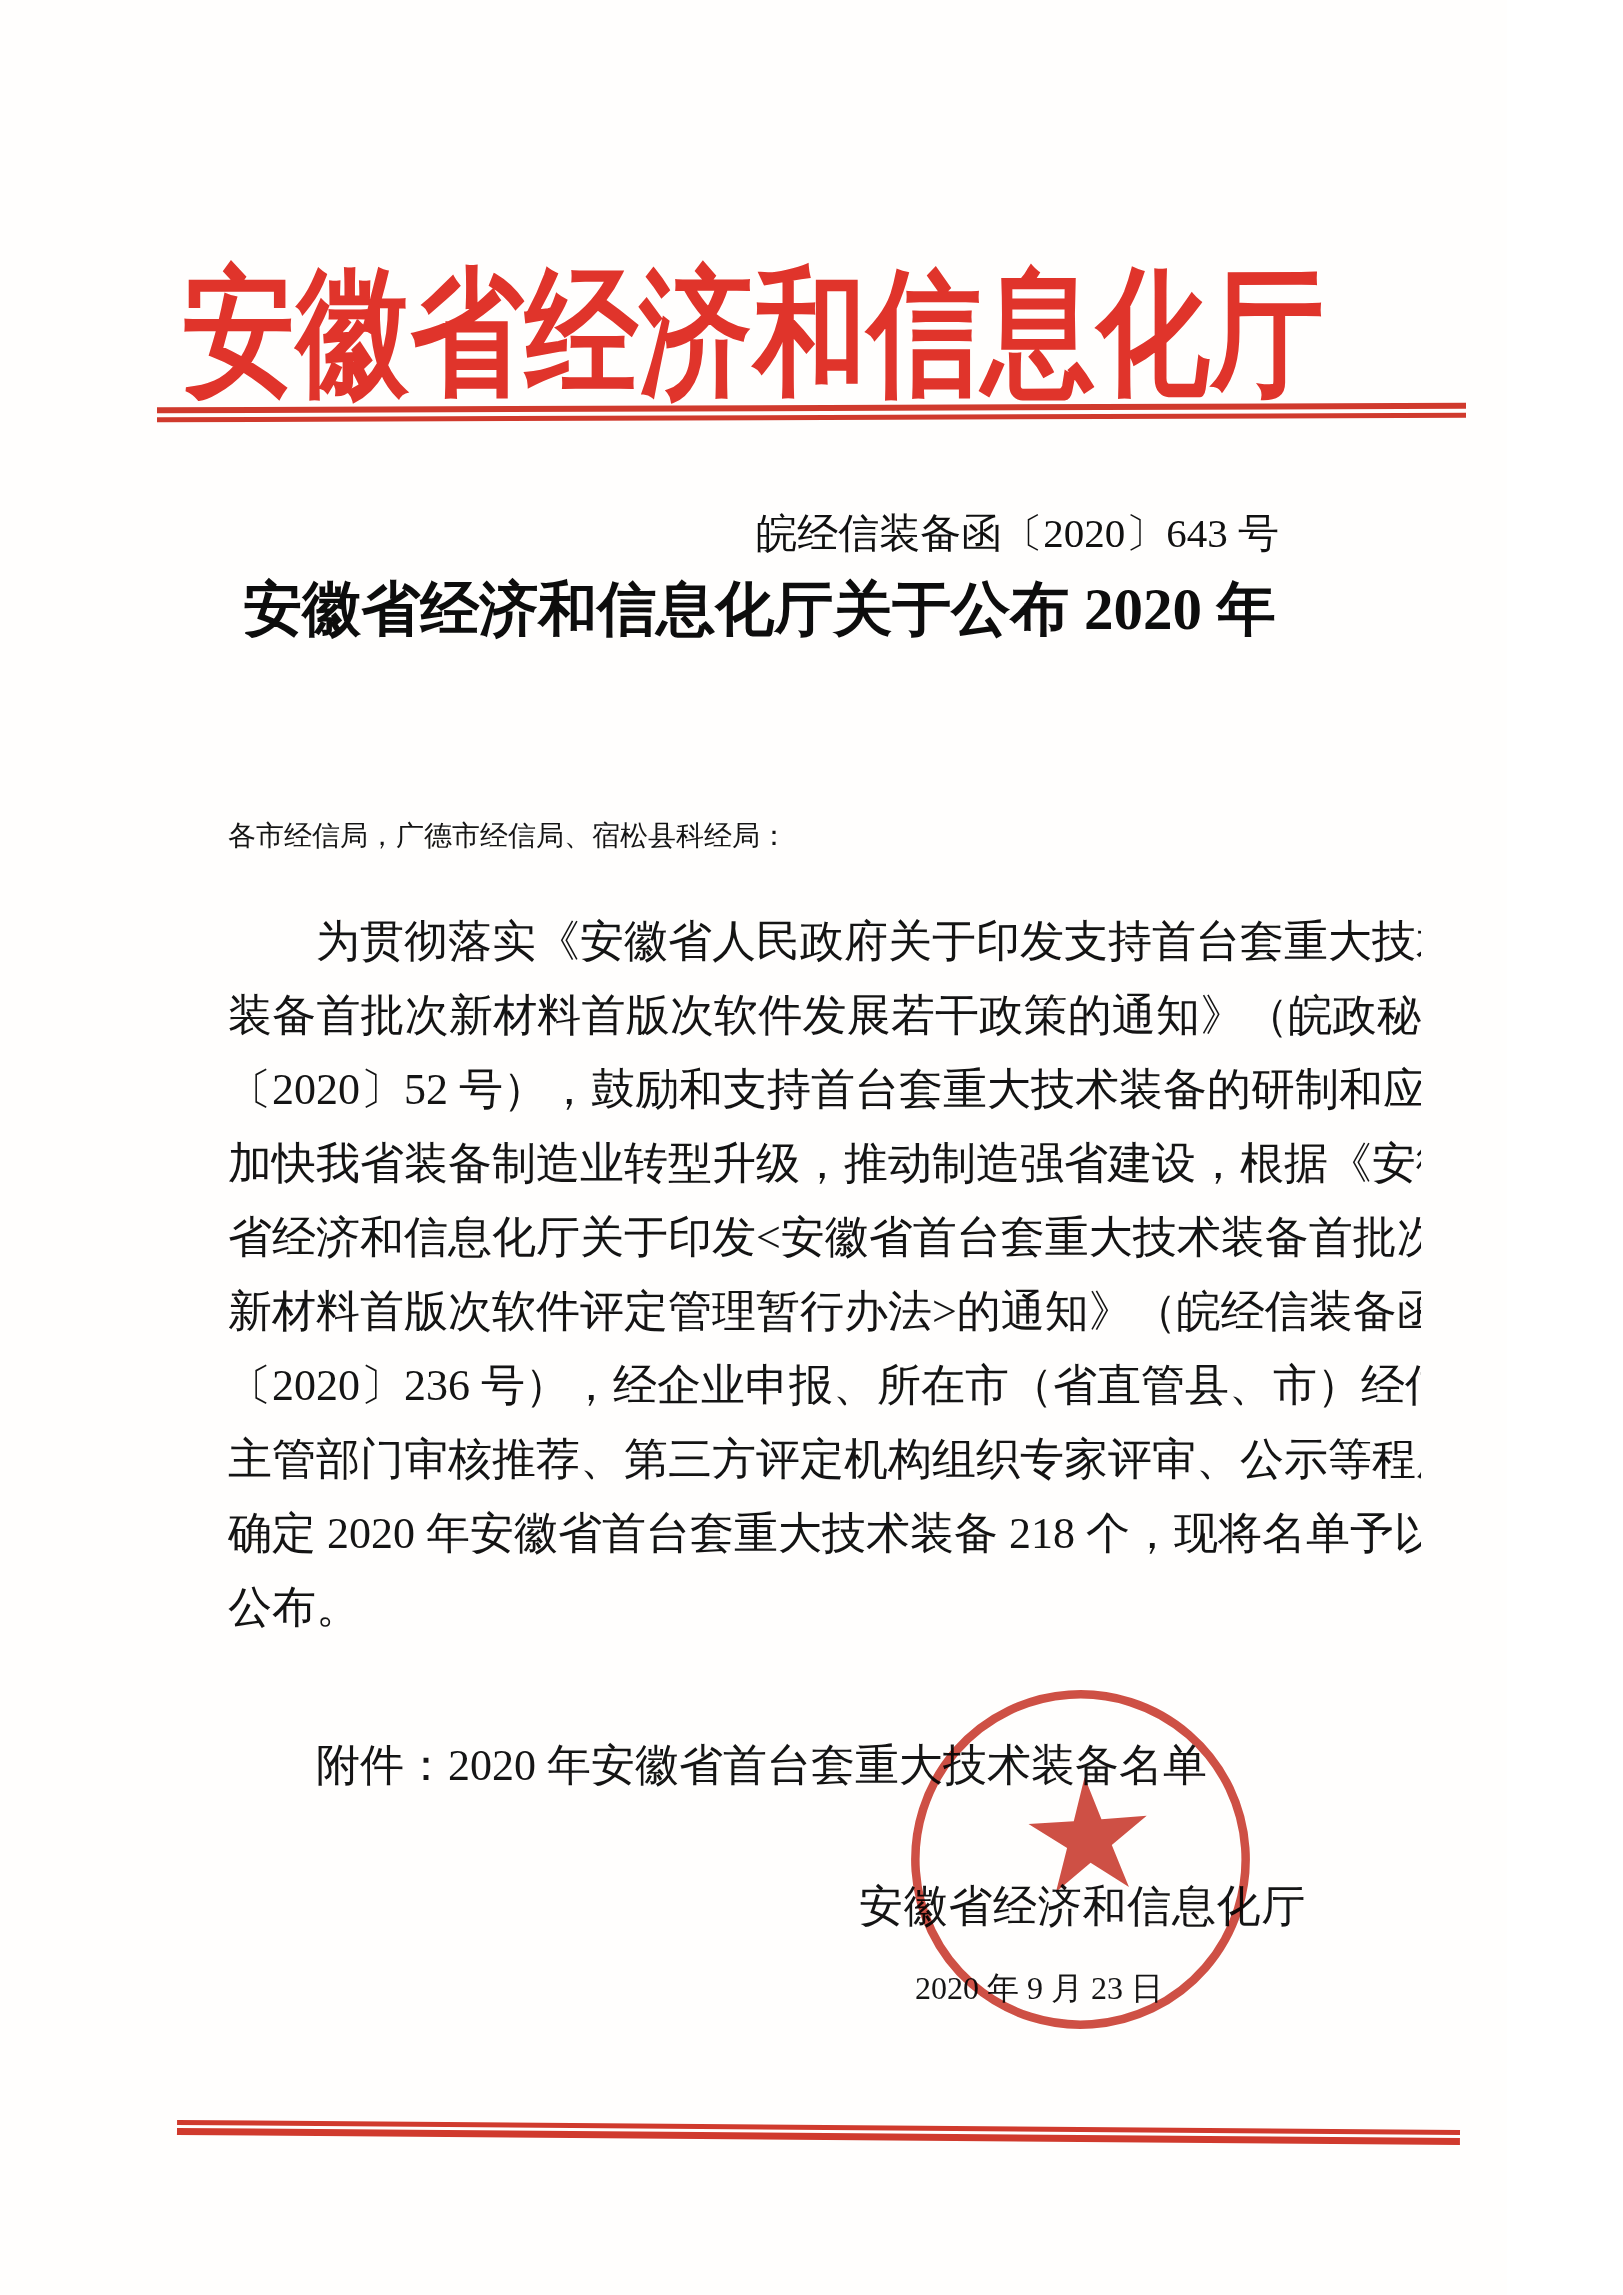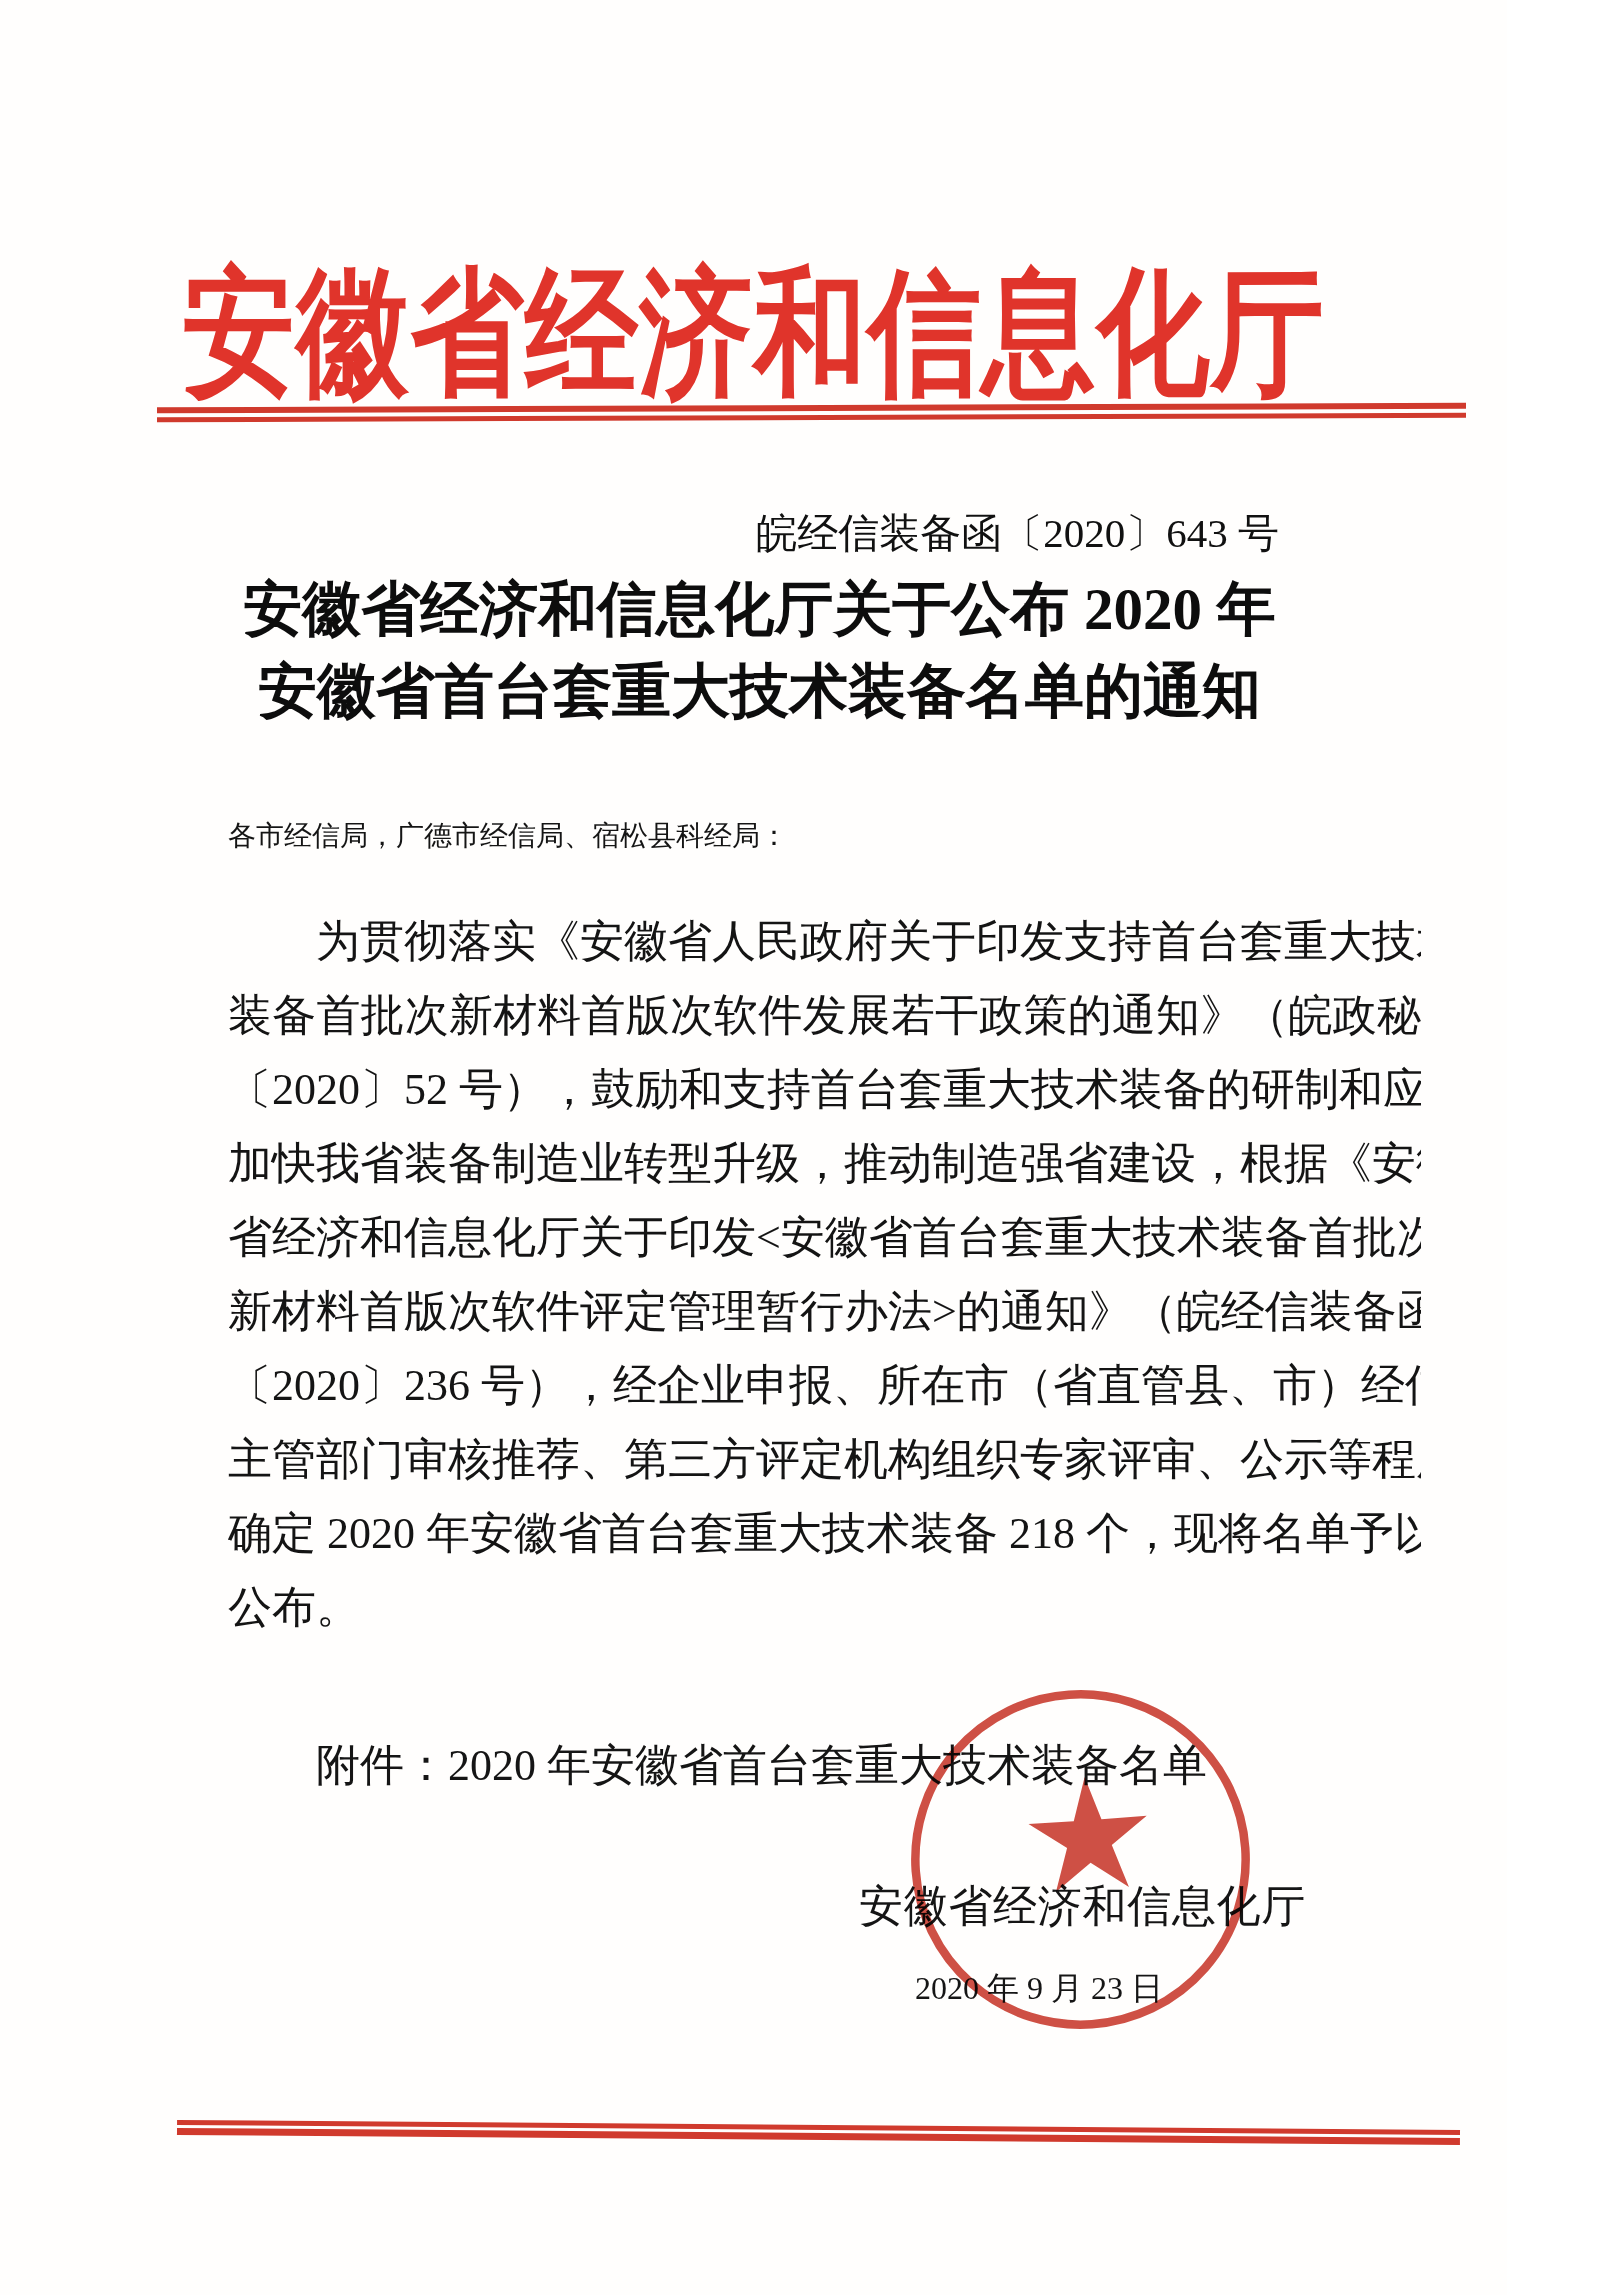--- a/index.html
+++ b/index.html
@@ -92,21 +92,20 @@
   <div class="rule rule-top">
     <div class="bar bar-a"></div>
     <div class="gap"></div>
     <div class="bar bar-b"></div>
   </div>
 
   <div class="doc-number">皖经信装备函〔2020〕643 号</div>
 
   <div class="title">
     <div>安徽省经济和信息化厅关于公布 2020 年</div>
-    <div>安徽省首台套重大技术装备名单的通知</div>
   </div>
 
   <div class="salutation">各市经信局，广德市经信局、宿松县科经局：</div>
 
   <div class="body-block">
     <div class="jline indent">为贯彻落实《安徽省人民政府关于印发支持首台套重大技术</div>
     <div class="jline">装备首批次新材料首版次软件发展若干政策的通知》（皖政秘</div>
     <div class="jline">〔2020〕52 号），鼓励和支持首台套重大技术装备的研制和应用，</div>
     <div class="jline">加快我省装备制造业转型升级，推动制造强省建设，根据《安徽</div>
     <div class="jline">省经济和信息化厅关于印发&lt;安徽省首台套重大技术装备首批次</div>

